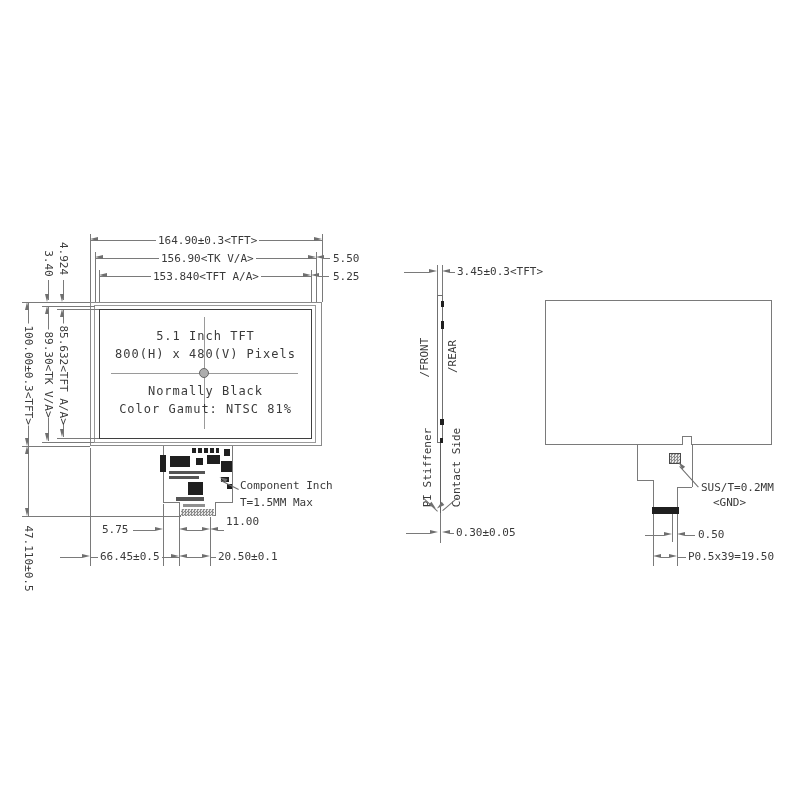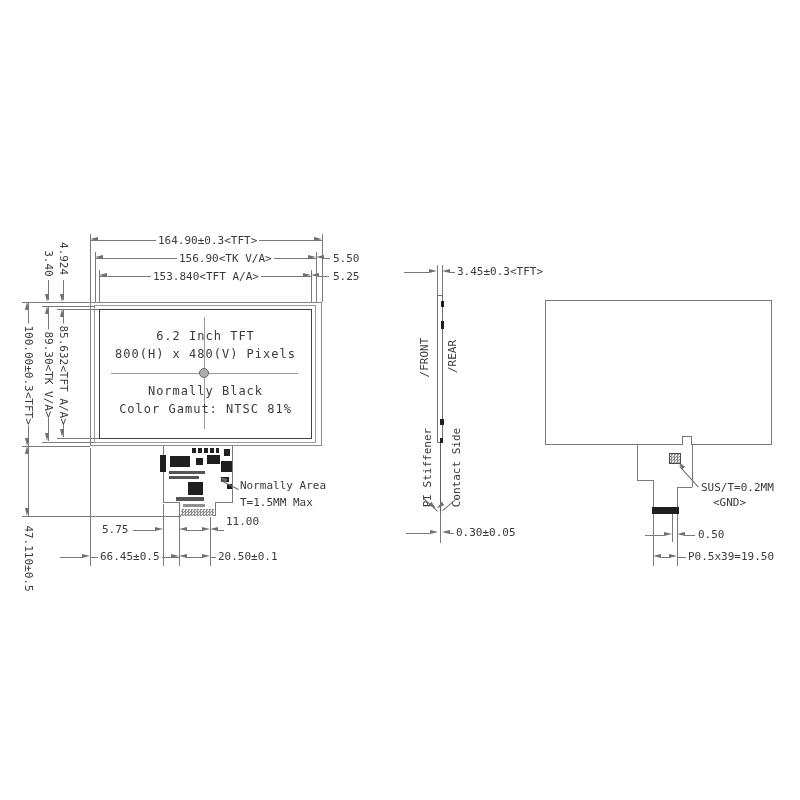--- a/index.html
+++ b/index.html
@@ -41,42 +41,42 @@
     <div class="vl" style="left:311px;top:270px;height:32px"></div>
 
     <div class="hl" style="left:90px;top:240px;width:232px"></div>
     <div class="al" style="left:90px;top:237px"></div>
     <div class="ar" style="left:314px;top:237px"></div>
     <div class="txt bgw" style="left:156px;top:234px">164.90±0.3&lt;TFT&gt;</div>
 
     <div class="hl" style="left:95px;top:258px;width:221px"></div>
     <div class="al" style="left:95px;top:255px"></div>
     <div class="ar" style="left:308px;top:255px"></div>
-    <div class="txt bgw" style="left:177px;top:252px">156.90&lt;TK V/A&gt;</div>
+    <div class="txt bgw" style="left:159px;top:252px">156.90&lt;TK V/A&gt;</div>
     <div class="al" style="left:316px;top:255px"></div>
     <div class="hl" style="left:324px;top:258px;width:6px"></div>
     <div class="txt" style="left:333px;top:252px">5.50</div>
 
     <div class="hl" style="left:99px;top:276px;width:212px"></div>
     <div class="al" style="left:99px;top:273px"></div>
     <div class="ar" style="left:303px;top:273px"></div>
     <div class="txt bgw" style="left:151px;top:270px">153.840&lt;TFT A/A&gt;</div>
     <div class="al" style="left:311px;top:273px"></div>
     <div class="hl" style="left:319px;top:276px;width:10px"></div>
     <div class="txt" style="left:333px;top:270px">5.25</div>
 
     <div class="rect" style="left:90px;top:302px;width:232px;height:144px"></div>
     <div class="rect" style="left:94px;top:305px;width:222px;height:138px;border-color:#9a9a9a"></div>
     <div class="rect" style="left:99px;top:309px;width:213px;height:130px;border-color:#3f3f3f"></div>
 
     <div class="hl" style="left:111px;top:373px;width:187px;background:#9a9a9a"></div>
     <div class="vl" style="left:204px;top:317px;height:112px;background:#9a9a9a"></div>
     <div style="position:absolute;left:199px;top:368px;width:10px;height:10px;border:1px solid #666;border-radius:50%;background:#aeaeae;z-index:4"></div>
 
-    <div class="info" style="top:329px">6.2 Inch TFT</div>
+    <div class="info" style="top:329px">5.1 Inch TFT</div>
     <div class="info" style="top:347px">800(H) x 480(V) Pixels</div>
     <div class="info" style="top:384px">Normally Black</div>
     <div class="info" style="top:402px">Color Gamut: NTSC 81%</div>
 
     <div class="txt cw" style="left:45px;top:252px;width:36px">4.924</div>
     <div class="vl" style="left:63px;top:280px;height:20px"></div>
     <div class="ad" style="left:60px;top:294px"></div>
 
     <div class="txt cw" style="left:33px;top:257px;width:30px">3.40</div>
     <div class="vl" style="left:48px;top:280px;height:20px"></div>
@@ -124,21 +124,21 @@
     <div class="cmp" style="left:169px;top:471px;width:36px;height:3px;background:#555"></div>
     <div class="cmp" style="left:169px;top:476px;width:30px;height:3px;background:#555"></div>
     <div class="cmp" style="left:188px;top:482px;width:15px;height:13px"></div>
     <div class="cmp" style="left:221px;top:477px;width:8px;height:5px"></div>
     <div class="cmp" style="left:227px;top:484px;width:5px;height:5px"></div>
     <div class="cmp" style="left:176px;top:497px;width:28px;height:4px;background:#555"></div>
     <div class="cmp" style="left:183px;top:504px;width:22px;height:3px;background:#909090"></div>
 
     <div class="leader" style="left:221px;top:480px;width:20px;transform:rotate(27deg)"></div>
     <div class="adir" style="left:219px;top:477px;transform:rotate(207deg)"></div>
-    <div class="txt" style="left:240px;top:479px">Normally Area</div>
+    <div class="txt" style="left:240px;top:479px">Component Inch</div>
     <div class="txt" style="left:240px;top:496px">T=1.5MM Max</div>
 
     <div class="txt" style="left:102px;top:523px">5.75</div>
     <div class="hl" style="left:133px;top:530px;width:22px"></div>
     <div class="ar" style="left:155px;top:527px"></div>
     <div class="vl" style="left:163px;top:504px;height:62px"></div>
     <div class="al" style="left:179px;top:527px"></div>
     <div class="hl" style="left:187px;top:530px;width:15px"></div>
     <div class="ar" style="left:202px;top:527px"></div>
     <div class="al" style="left:210px;top:527px"></div>

